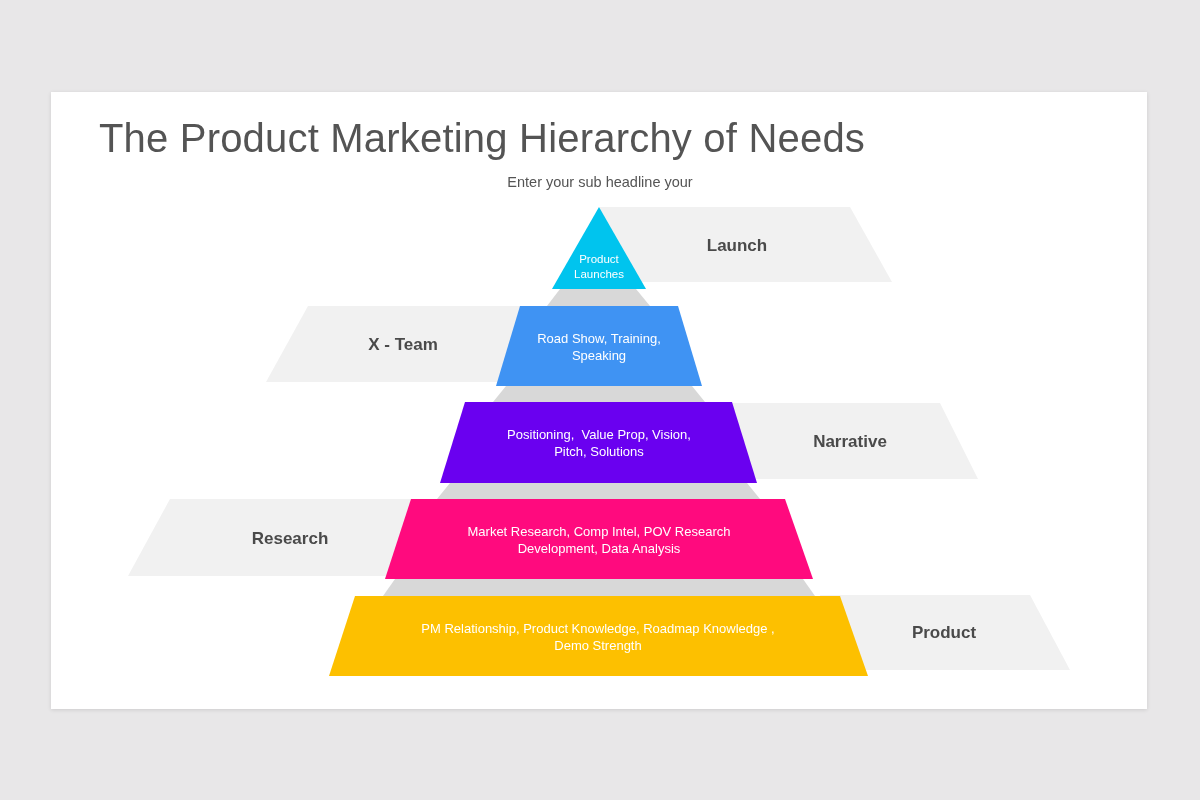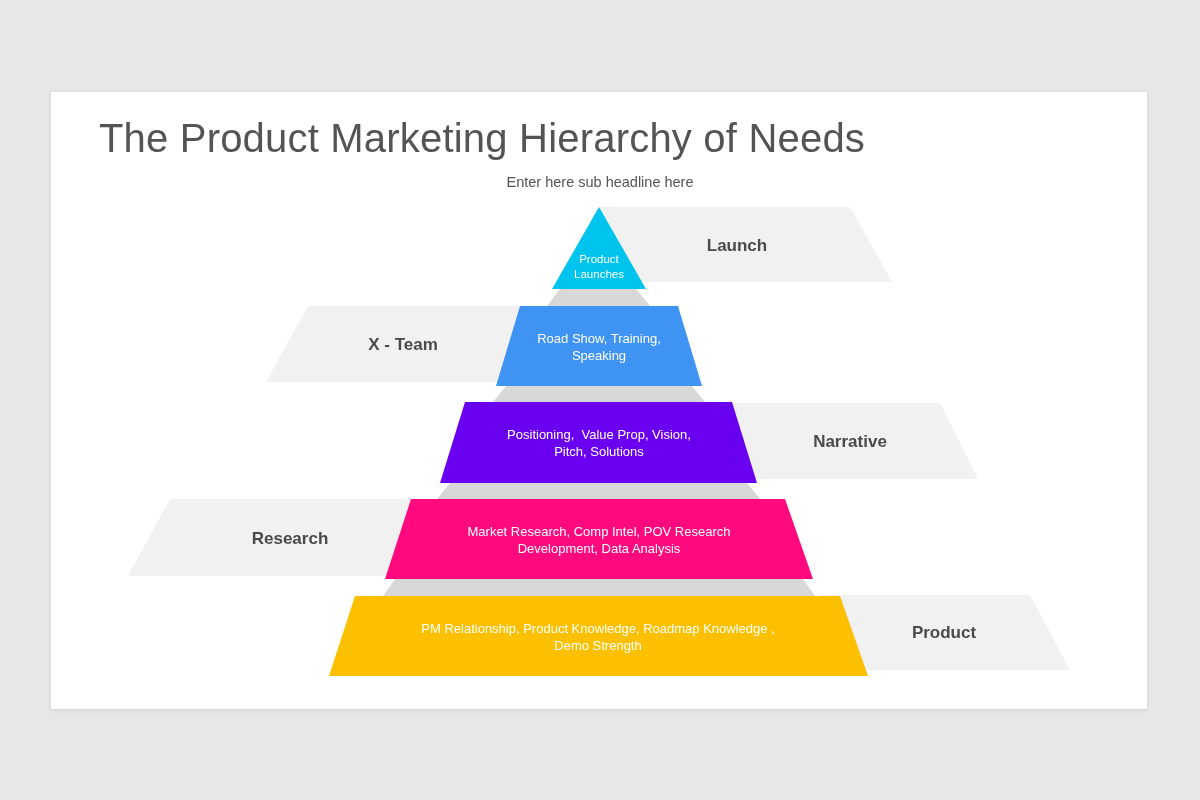--- a/index.html
+++ b/index.html
@@ -10,21 +10,21 @@
   svg.diagram { position:absolute; left:0; top:0; }
   .lbl { font-family:"Liberation Sans", sans-serif; font-weight:bold; font-size:17px; fill:#4a4a4a; }
   .inner { font-family:"Liberation Sans", sans-serif; font-size:13px; fill:#ffffff; }
   .inner-sm { font-family:"Liberation Sans", sans-serif; font-size:11.5px; fill:#ffffff; }
 </style>
 </head>
 <body>
 
 <div class="slide"></div>
 <div class="title">The Product Marketing Hierarchy of Needs</div>
-<div class="subtitle">Enter here sub headline here</div>
+<div class="subtitle">Enter your sub headline your</div>
 
 <svg class="diagram" width="1200" height="800" viewBox="0 0 1200 800">
 
   <polygon points="600,207 850,207 892,282 600,282" fill="#f1f1f1"></polygon>
   <polygon points="308,306 520,306 520,382 266,382" fill="#f1f1f1"></polygon>
   <polygon points="720,403 940,403 978,479 720,479" fill="#f1f1f1"></polygon>
   <polygon points="170,499 420,499 420,576 128,576" fill="#f1f1f1"></polygon>
   <polygon points="820,595 1030,595 1070,670 840,670" fill="#f1f1f1"></polygon>
 
   <polygon points="560,289 636,289 650,306 547,306" fill="#d8d8d8"></polygon>

